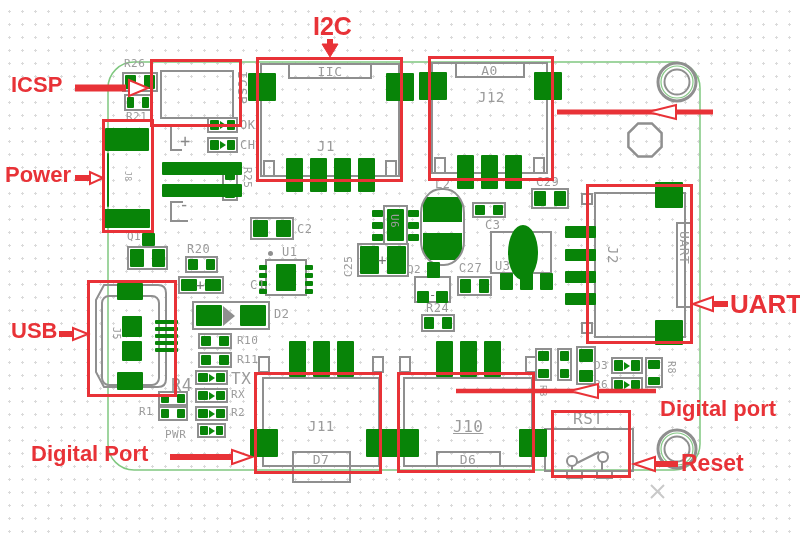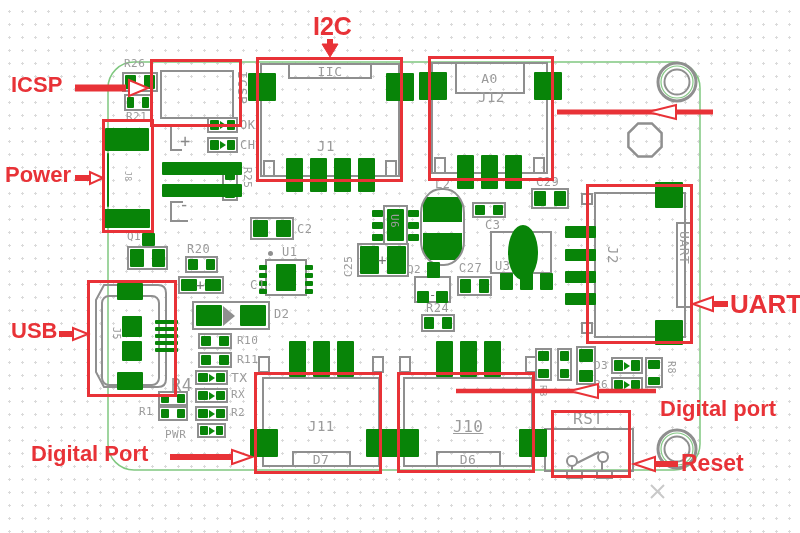--- a/index.html
+++ b/index.html
@@ -152,21 +152,21 @@
       <div class="pad" style="position: absolute; left: 219px; top: 336px; width: 10px; height: 10px;"></div>
       <div class="stext" style="left: 237px; top: 335px; font-size: 11px;">R10</div>
       <div class="silk" style="position: absolute; left: 198px; top: 352px; width: 34px; height: 16px;"></div>
       <div class="pad" style="position: absolute; left: 201px; top: 355px; width: 10px; height: 10px;"></div>
       <div class="pad" style="position: absolute; left: 219px; top: 355px; width: 10px; height: 10px;"></div>
       <div class="stext" style="left: 237px; top: 354px; font-size: 11px;">R11</div>
       <div class="silk" style="position: absolute; left: 195px; top: 370px; width: 33px; height: 15px;"></div>
       <div class="pad" style="position: absolute; left: 198px; top: 373px; width: 9.5px; height: 9px;"></div>
       <div class="pad" style="position: absolute; left: 215.5px; top: 373px; width: 9.5px; height: 9px;"></div>
       <div style="position: absolute; left: 208.5px; top: 373.5px; width: 0px; height: 0px; border-top: 4px solid transparent; border-bottom: 4px solid transparent; border-left: 6px solid rgb(10, 138, 10);"></div>
-      <div class="stext" style="left: 231px; top: 371px; font-size: 13px;">TX</div>
+      <div class="stext" style="left: 231px; top: 371px; font-size: 16px;">TX</div>
       <div class="silk" style="position: absolute; left: 195px; top: 388px; width: 33px; height: 15px;"></div>
       <div class="pad" style="position: absolute; left: 198px; top: 391px; width: 9.5px; height: 9px;"></div>
       <div class="pad" style="position: absolute; left: 215.5px; top: 391px; width: 9.5px; height: 9px;"></div>
       <div style="position: absolute; left: 208.5px; top: 391.5px; width: 0px; height: 0px; border-top: 4px solid transparent; border-bottom: 4px solid transparent; border-left: 6px solid rgb(10, 138, 10);"></div>
       <div class="stext" style="left: 231px; top: 389px; font-size: 11px;">RX</div>
       <div class="silk" style="position: absolute; left: 195px; top: 406px; width: 33px; height: 15px;"></div>
       <div class="pad" style="position: absolute; left: 198px; top: 409px; width: 9.5px; height: 9px;"></div>
       <div class="pad" style="position: absolute; left: 215.5px; top: 409px; width: 9.5px; height: 9px;"></div>
       <div style="position: absolute; left: 208.5px; top: 409.5px; width: 0px; height: 0px; border-top: 4px solid transparent; border-bottom: 4px solid transparent; border-left: 6px solid rgb(10, 138, 10);"></div>
       <div class="stext" style="left: 231px; top: 407px; font-size: 11px;">R2</div>
@@ -268,33 +268,33 @@
       <div class="stext" style="left: 317px; top: 139px; font-size: 14px;">J1</div>
       <div class="pad" style="position: absolute; left: 248px; top: 73px; width: 28px; height: 28px;"></div>
       <div class="pad" style="position: absolute; left: 386px; top: 73px; width: 28px; height: 28px;"></div>
       <div class="pad" style="position: absolute; left: 285.5px; top: 158px; width: 17px; height: 34px;"></div>
       <div class="pad" style="position: absolute; left: 309.5px; top: 158px; width: 17px; height: 34px;"></div>
       <div class="pad" style="position: absolute; left: 333.5px; top: 158px; width: 17px; height: 34px;"></div>
       <div class="pad" style="position: absolute; left: 357.5px; top: 158px; width: 17px; height: 34px;"></div>
       <div class="silk" style="position: absolute; left: 263px; top: 160px; width: 12px; height: 17px;"></div>
       <div class="silk" style="position: absolute; left: 385px; top: 160px; width: 12px; height: 17px;"></div>
       <div class="silk" style="position: absolute; left: 431px; top: 62px; width: 117px; height: 112px;"></div>
-      <div class="silk" style="position: absolute; left: 454.5px; top: 62px; width: 70px; height: 32px; display: flex; align-items: center; justify-content: center;">
+      <div class="silk" style="position: absolute; left: 454.5px; top: 62px; width: 70px; height: 16px; display: flex; align-items: center; justify-content: center;">
         <span class="stext" style="position: static; font-size: 13px;">A0</span>
       </div>
       <div class="stext" style="left: 478px; top: 90px; font-size: 14px;">J12</div>
       <div class="pad" style="position: absolute; left: 419px; top: 72px; width: 28px; height: 28px;"></div>
       <div class="pad" style="position: absolute; left: 534px; top: 72px; width: 28px; height: 28px;"></div>
       <div class="pad" style="position: absolute; left: 457px; top: 155px; width: 17px; height: 34px;"></div>
       <div class="pad" style="position: absolute; left: 481px; top: 155px; width: 17px; height: 34px;"></div>
       <div class="pad" style="position: absolute; left: 505px; top: 155px; width: 17px; height: 34px;"></div>
       <div class="silk" style="position: absolute; left: 434px; top: 157px; width: 12px; height: 17px;"></div>
       <div class="silk" style="position: absolute; left: 533px; top: 157px; width: 12px; height: 17px;"></div>
       <div class="silk" style="position: absolute; left: 262px; top: 377px; width: 118px; height: 90px;"></div>
-      <div class="silk" style="position: absolute; left: 291.5px; top: 451px; width: 59px; height: 16px; display: flex; align-items: center; justify-content: center;">
+      <div class="silk" style="position: absolute; left: 291.5px; top: 451px; width: 59px; height: 32px; display: flex; align-items: flex-start; justify-content: center;">
         <span class="stext" style="position: static; font-size: 13px;">D7</span>
       </div>
       <div class="stext" style="left: 308px; top: 419px; font-size: 14px;">J11</div>
       <div class="pad" style="position: absolute; left: 250px; top: 429px; width: 28px; height: 28px;"></div>
       <div class="pad" style="position: absolute; left: 366px; top: 429px; width: 28px; height: 28px;"></div>
       <div class="pad" style="position: absolute; left: 288.5px; top: 341px; width: 17px; height: 36px;"></div>
       <div class="pad" style="position: absolute; left: 312.5px; top: 341px; width: 17px; height: 36px;"></div>
       <div class="pad" style="position: absolute; left: 336.5px; top: 341px; width: 17px; height: 36px;"></div>
       <div class="silk" style="position: absolute; left: 258px; top: 356px; width: 12px; height: 17px;"></div>
       <div class="silk" style="position: absolute; left: 372px; top: 356px; width: 12px; height: 17px;"></div>

